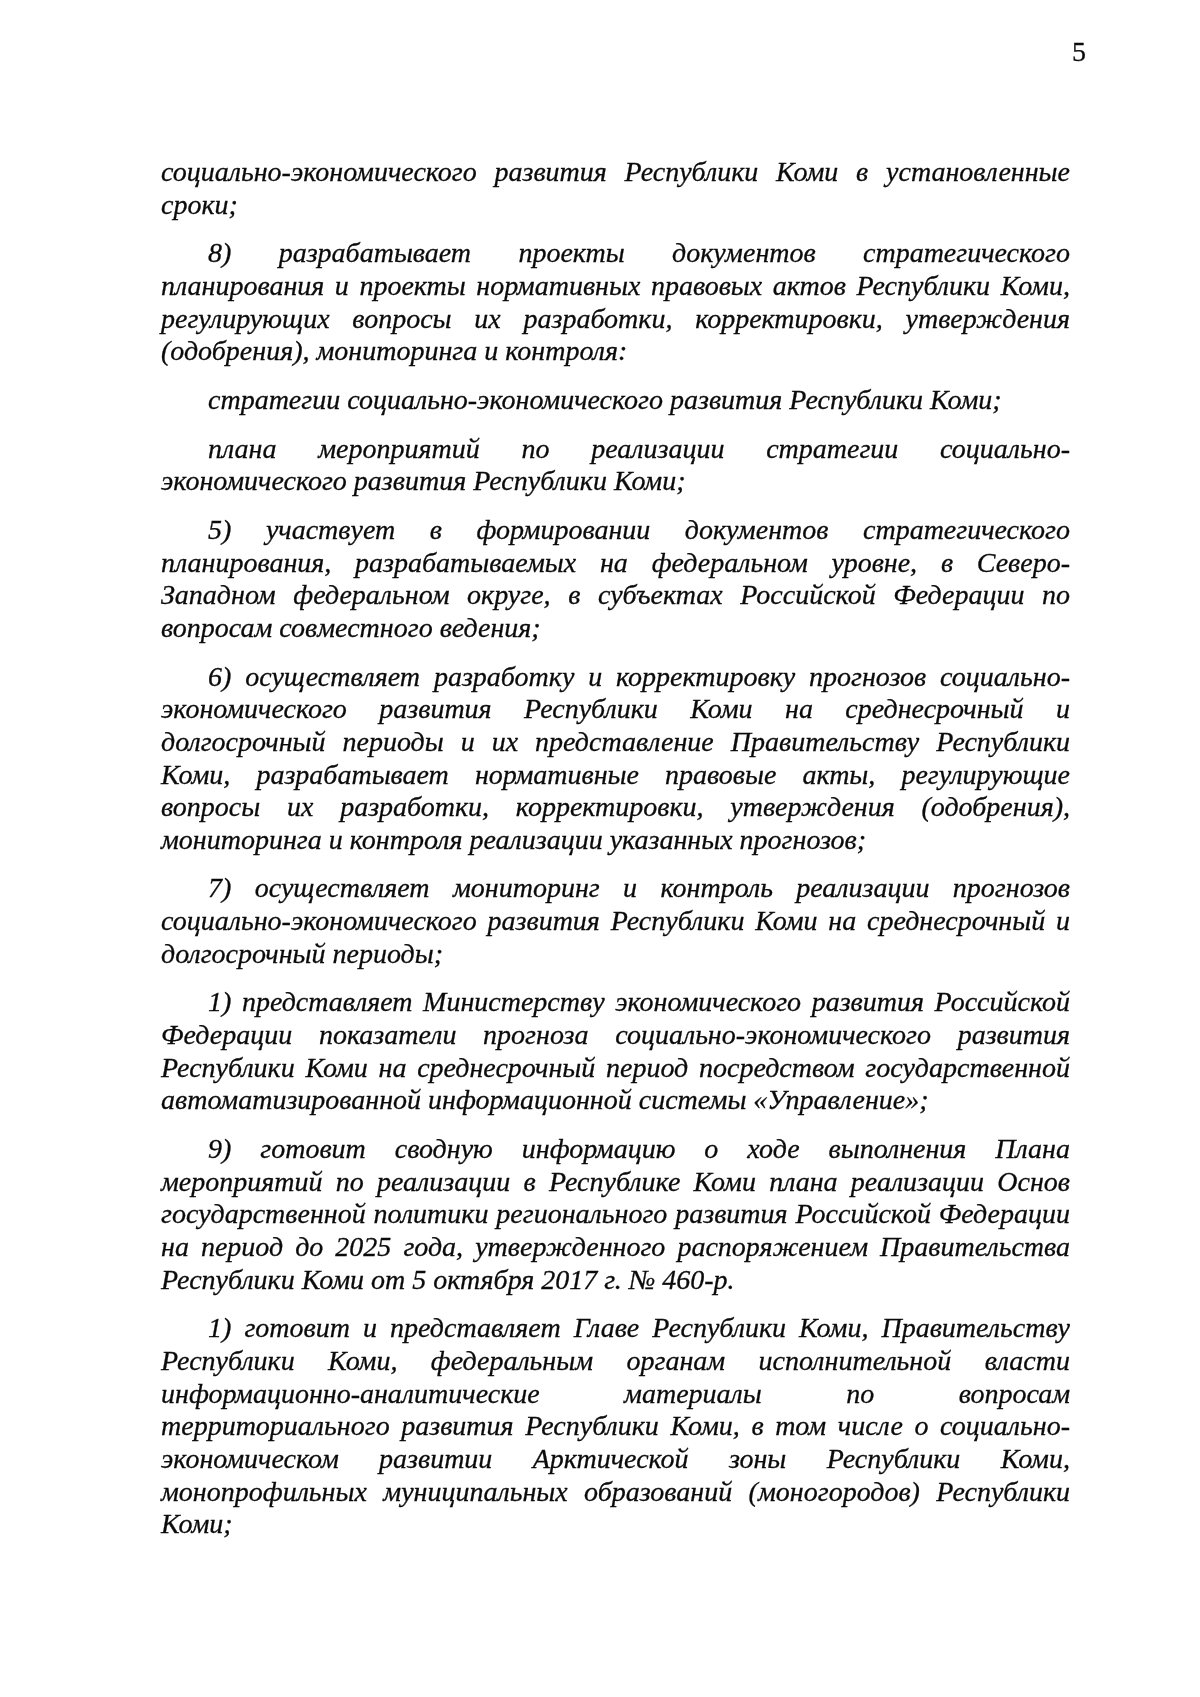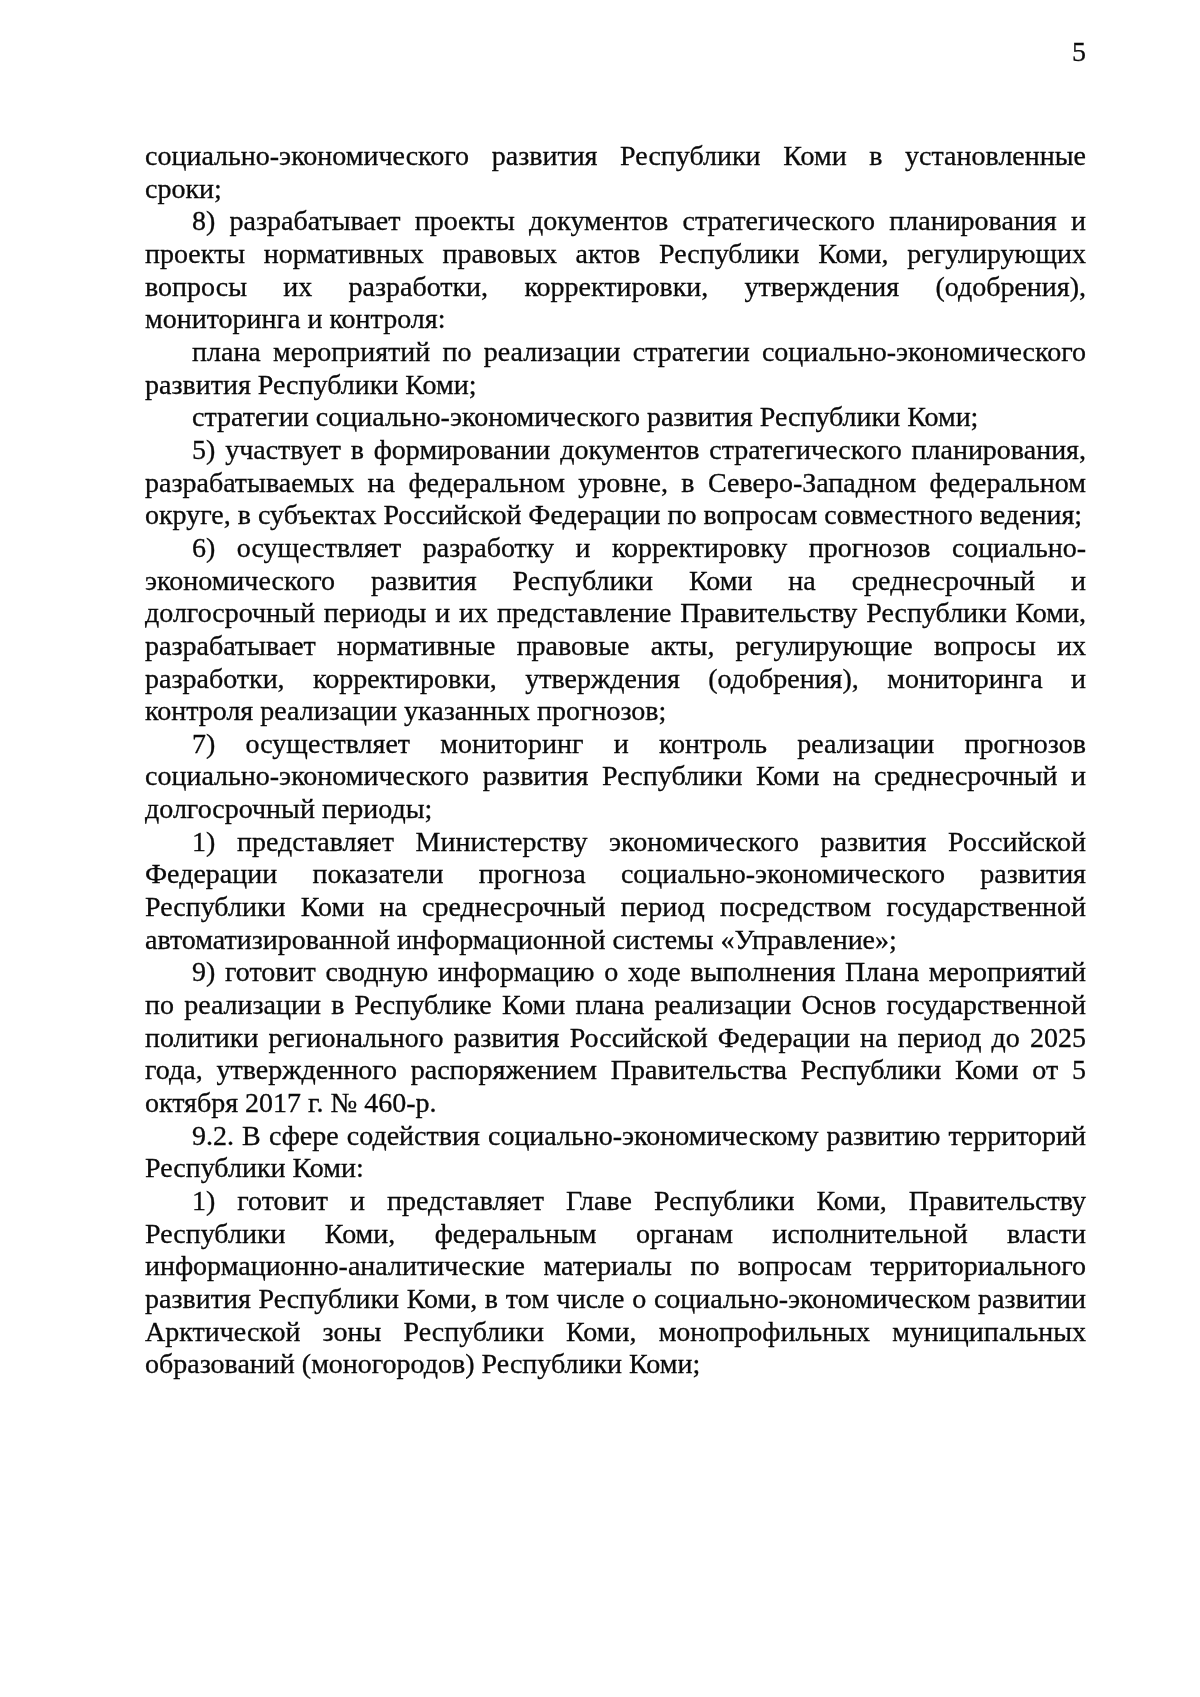--- a/index.html
+++ b/index.html
@@ -33,41 +33,41 @@
   .content {
     position: absolute;
     top: 140px;
     left: 145px;
     width: 941px;
     font-size: 28px;
     line-height: 32.65px;
     -webkit-text-stroke: 0.3px currentColor;
   }
   .para {
-    margin: 0;
+    margin: 16px;
     padding: 0;
     text-align: justify;
     text-justify: inter-word;
+    font-style: italic;
   }
   .para.indent {
     text-indent: 47px;
   }
 </style>
 </head>
 <body>
 
 <div class="page">
   <div class="page-number">5</div>
 
   <div class="content">
     <p class="para">социально-экономического развития Республики Коми в установленные сроки;</p>
     <p class="para indent">8) разрабатывает проекты документов стратегического планирования и проекты нормативных правовых актов Республики Коми, регулирующих вопросы их разработки, корректировки, утверждения (одобрения), мониторинга и контроля:</p>
+    <p class="para indent">стратегии социально-экономического развития Республики Коми;</p>
     <p class="para indent">плана мероприятий по реализации стратегии социально-экономического развития Республики Коми;</p>
-    <p class="para indent">стратегии социально-экономического развития Республики Коми;</p>
     <p class="para indent">5) участвует в формировании документов стратегического планирования, разрабатываемых на федеральном уровне, в Северо-Западном федеральном округе, в субъектах Российской Федерации по вопросам совместного ведения;</p>
     <p class="para indent">6) осуществляет разработку и корректировку прогнозов социально-экономического развития Республики Коми на среднесрочный и долгосрочный периоды и их представление Правительству Республики Коми, разрабатывает нормативные правовые акты, регулирующие вопросы их разработки, корректировки, утверждения (одобрения), мониторинга и контроля реализации указанных прогнозов;</p>
     <p class="para indent">7) осуществляет мониторинг и контроль реализации прогнозов социально-экономического развития Республики Коми на среднесрочный и долгосрочный периоды;</p>
     <p class="para indent">1) представляет Министерству экономического развития Российской Федерации показатели прогноза социально-экономического развития Республики Коми на среднесрочный период посредством государственной автоматизированной информационной системы «Управление»;</p>
     <p class="para indent">9) готовит сводную информацию о ходе выполнения Плана мероприятий по реализации в Республике Коми плана реализации Основ государственной политики регионального развития Российской Федерации на период до 2025 года, утвержденного распоряжением Правительства Республики Коми от 5 октября 2017 г. № 460-р.</p>
-    <p class="para indent">9.2. В сфере содействия социально-экономическому развитию территорий Республики Коми:</p>
     <p class="para indent">1) готовит и представляет Главе Республики Коми, Правительству Республики Коми, федеральным органам исполнительной власти информационно-аналитические материалы по вопросам территориального развития Республики Коми, в том числе о социально-экономическом развитии Арктической зоны Республики Коми, монопрофильных муниципальных образований (моногородов) Республики Коми;</p>
   </div>
 </div>
 
 </body></html>

